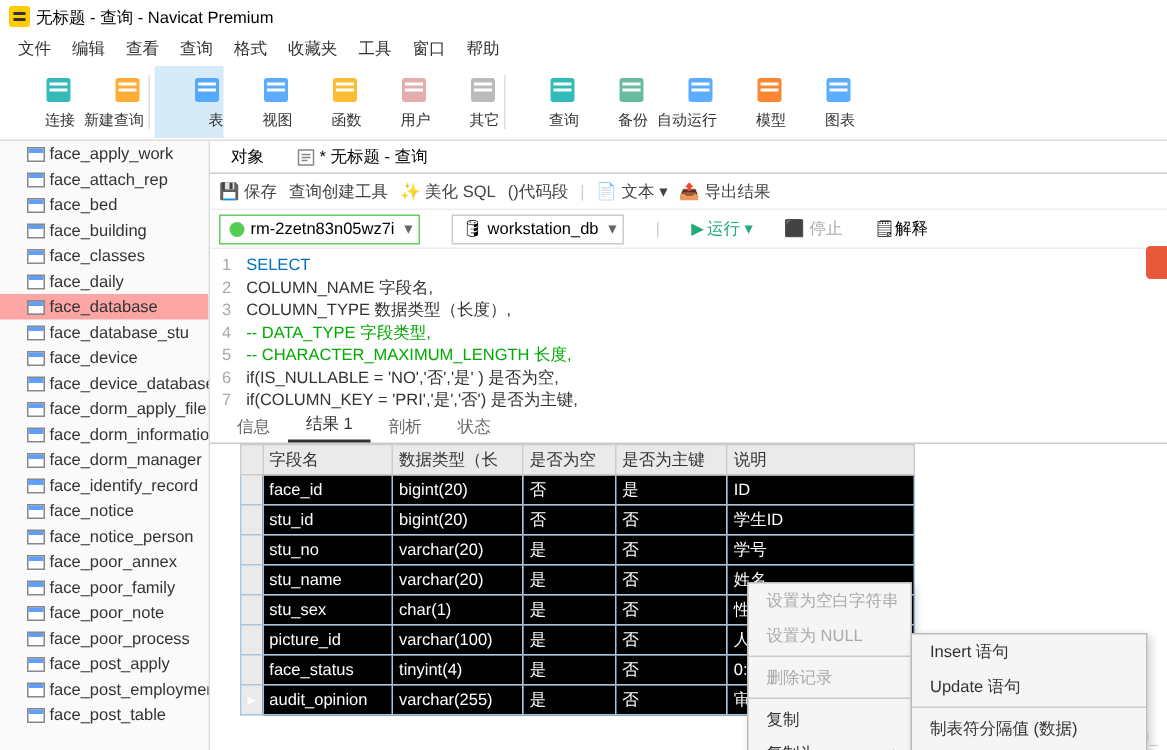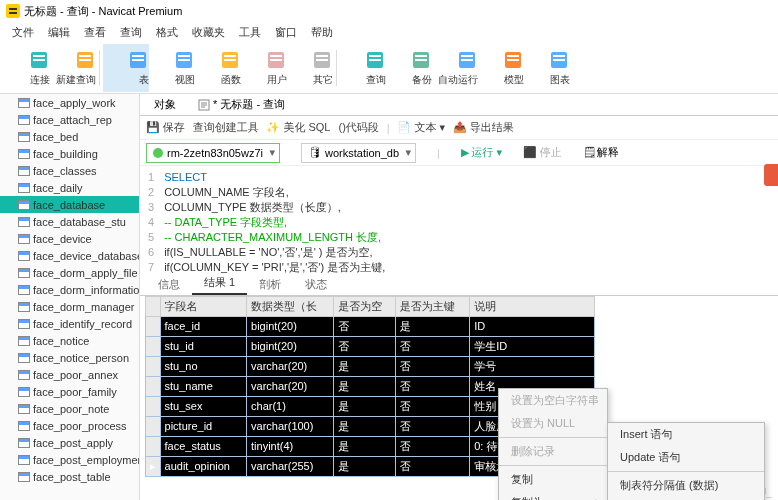--- a/index.html
+++ b/index.html
@@ -10,21 +10,21 @@
 .menubar span{padding:2px 6px;cursor:default}
 .toolbar{height:52px;display:flex;align-items:center;padding:0 4px;border-bottom:1px solid #ddd}
 .tool{display:flex;flex-direction:column;align-items:flex-end;justify-content:center;width:46px;height:48px;gap:2px;cursor:default}
 .tool.active{background:#d6eaf8}
 .tool .ticon{width:22px;height:22px;display:flex;align-items:center;justify-content:center}
 .tool .tlabel{font-size:10px;color:#333}
 .divider{width:1px;height:36px;background:#ddd;margin:0 3px}
 .main{display:flex;height:406px}
 .sidebar{width:140px;border-right:1px solid #ddd;overflow:hidden;background:#fafafa}
 .sidebar .item{height:17px;display:flex;align-items:center;padding-left:18px;gap:3px;white-space:nowrap;color:#333;cursor:default}
-.sidebar .item.sel{background:#14b8a6}
+.sidebar .item.sel{background:#fca5a5}
 .tblicon{width:12px;height:10px;border:1px solid #888;background:linear-gradient(#5f9fff 0 3px,#fff 3px);display:inline-block;flex-shrink:0}
 .content{flex:1;display:flex;flex-direction:column;overflow:hidden}
 .tabs{height:22px;display:flex;align-items:end;padding-left:6px;gap:6px;border-bottom:1px solid #ccc}
 .tab{padding:3px 8px;font-size:11px;cursor:default;display:flex;align-items:center;gap:3px}
 .querybar{height:24px;display:flex;align-items:center;padding:0 6px;gap:8px;border-bottom:1px solid #eee;color:#444}
 .qb{display:flex;align-items:center;gap:3px;cursor:default}
 .connbar{height:26px;display:flex;align-items:center;padding:0 6px;gap:21px;border-bottom:1px solid #eee}
 .dropdown{height:20px;border:1px solid #ccc;padding:0 16px 0 6px;display:flex;align-items:center;background:#fff;position:relative;font-size:11px}
 .dropdown::after{content:"▾";position:absolute;right:4px;color:#666}
 .dropdown.green{border-color:#6c6}
@@ -32,21 +32,21 @@
 .runbtn{color:#2a7;display:flex;align-items:center;gap:2px;cursor:default}
 .sql{font-family:Consolas,monospace;font-size:11px;padding:4px 8px;line-height:15px;height:108px;overflow:hidden;color:#333;display:flex}
 .gutter{color:#aaa;text-align:right;padding-right:10px;user-select:none}
 .gutter div{height:15px}
 .code div{height:15px}
 .kw{color:#0070c0}
 .cmt{color:#0a0}
 .restabs{height:22px;display:flex;align-items:end;border-bottom:1px solid #ccc;padding-left:6px}
 .restab{padding:3px 12px;cursor:default;color:#666}
 .restab.active{color:#333;border-bottom:2px solid #333}
-.grid{display:table;width:450px;font-size:11px;border-collapse:collapse;margin:0 0 0 5px;position:relative}
+.grid{display:table;width:450px;font-size:11px;border-collapse:collapse;margin:0 0 0 20px;position:relative}
 .grow{display:table-row}
 .gcell{display:table-cell;border:1px solid #a9c4e0;padding:2px 4px;background:#000000;color:#fff;height:16px}
 .ghdr .gcell{background:#eaeaea;color:#333;border:1px solid #ccc}
 .gcell.rowh{width:8px;background:#eaeaea}
 .ctxmenu{position:absolute;background:#f5f5f5;border:1px solid #bbb;box-shadow:2px 2px 6px rgba(0,0,0,.2);z-index:10}
 .ctxmenu .mi{padding:4px 20px 4px 12px;white-space:nowrap;cursor:default;color:#333;position:relative}
 .ctxmenu .mi.dis{color:#aaa}
 .ctxmenu .sep{height:1px;background:#ccc;margin:2px 0}
 .ctxmenu .arr::after{content:"▸";position:absolute;right:6px}
 .cm1{left:498px;top:388px;width:110px}

